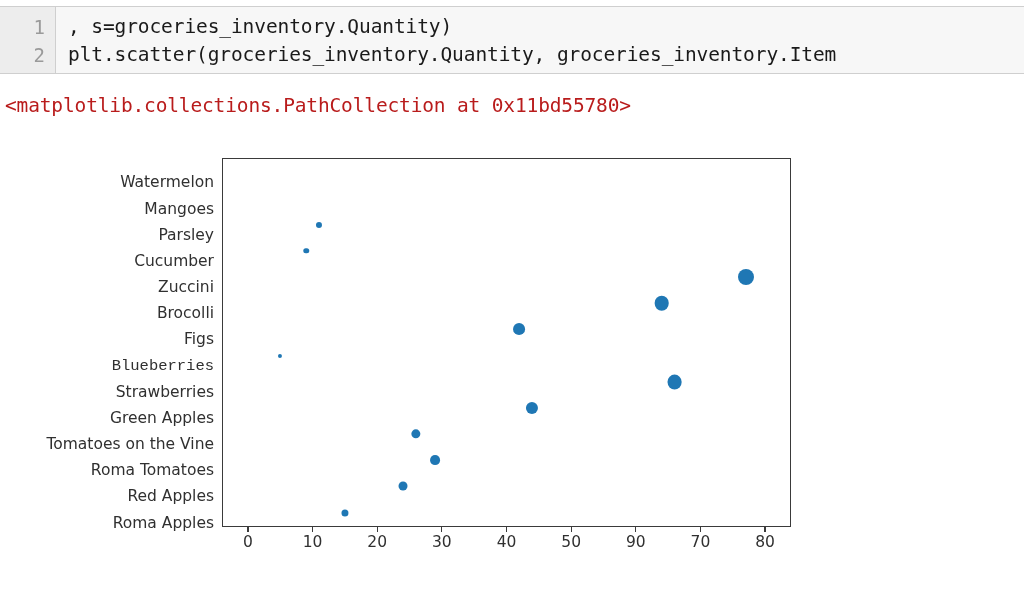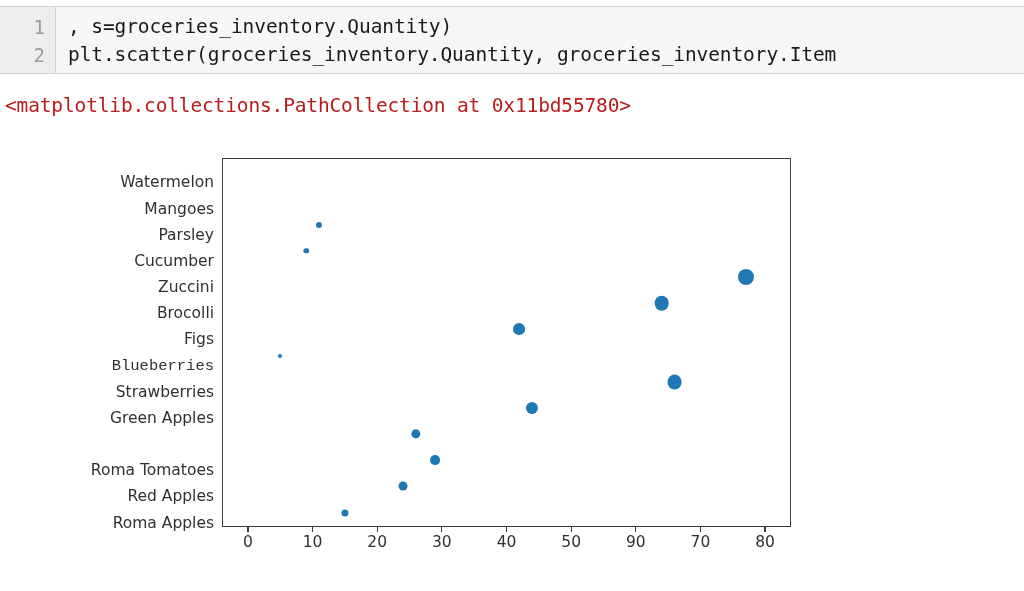--- a/index.html
+++ b/index.html
@@ -156,20 +156,21 @@
       <div class="y-tick-label" style="top: 14.3936px;">Watermelon</div>
       <div class="y-tick-label" style="top: 40.5638px;">Mangoes</div>
       <div class="y-tick-label" style="top: 66.734px;">Parsley</div>
       <div class="y-tick-label" style="top: 92.9043px;">Cucumber</div>
       <div class="y-tick-label" style="top: 119.074px;">Zuccini</div>
       <div class="y-tick-label" style="top: 145.245px;">Brocolli</div>
       <div class="y-tick-label" style="top: 171.415px;">Figs</div>
       <div class="y-tick-label" style="top: 197.585px; font-family: Liberation Mono, monospace;">Blueberries</div>
       <div class="y-tick-label" style="top: 223.755px;">Strawberries</div>
       <div class="y-tick-label" style="top: 249.926px;">Green Apples</div>
+      <div class="y-tick-label" style="top: 276.096px;">Tomatoes on the Vine</div>
       <div class="y-tick-label" style="top: 302.266px;">Roma Tomatoes</div>
       <div class="y-tick-label" style="top: 328.436px;">Red Apples</div>
       <div class="y-tick-label" style="top: 354.606px;">Roma Apples</div>
     </div>
   <div id="x-axis-layer">
       <div class="x-tick-label" style="left: 247.864px;">0</div>
       <div class="x-tick-mark" style="left: 247.214px;"></div>
       <div class="x-tick-label" style="left: 312.523px;">10</div>
       <div class="x-tick-mark" style="left: 311.873px;"></div>
       <div class="x-tick-label" style="left: 377.182px;">20</div>

